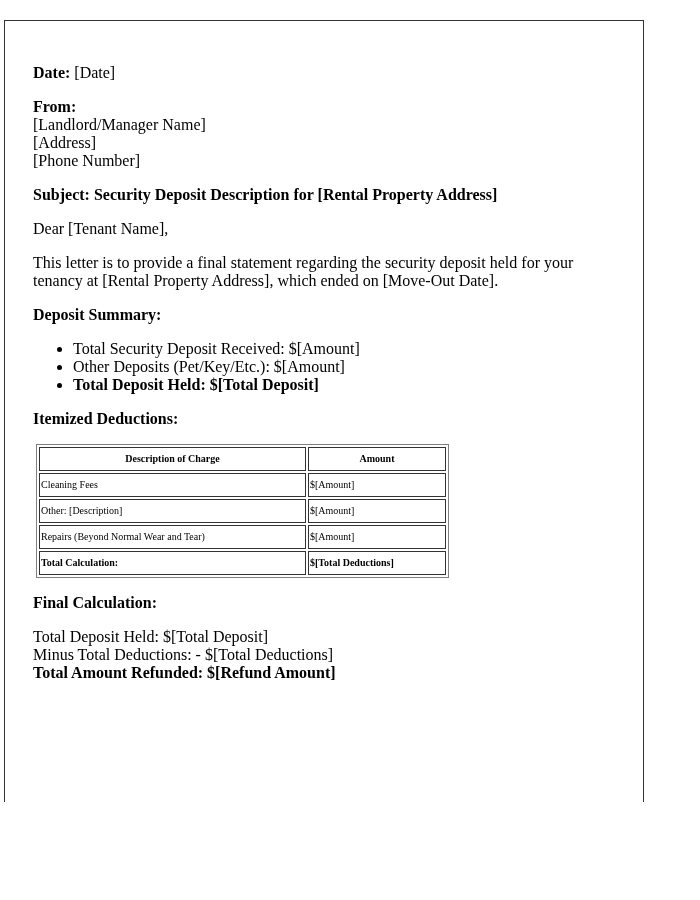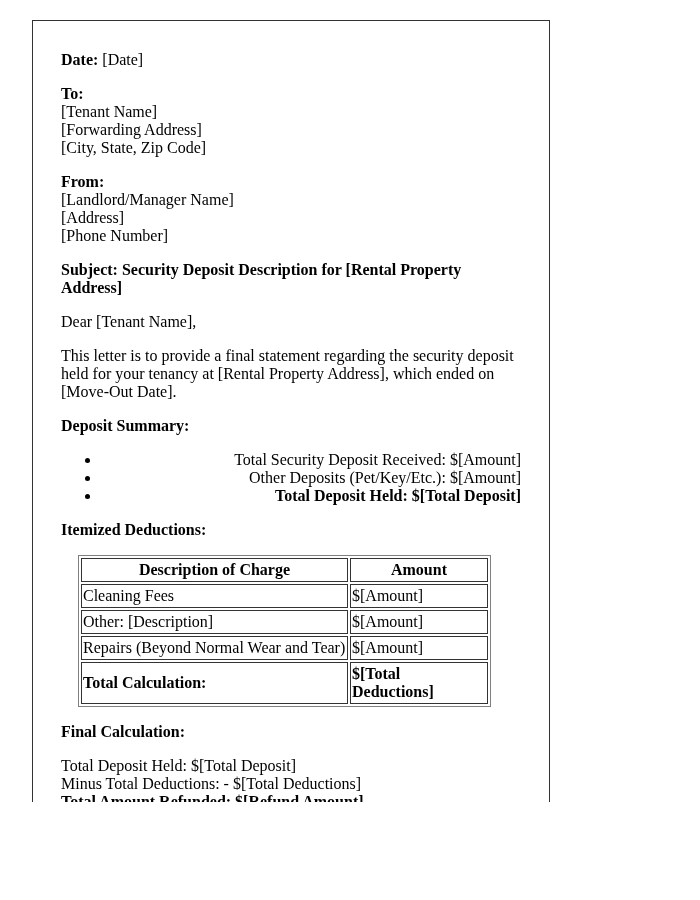--- a/index.html
+++ b/index.html
@@ -11,48 +11,47 @@
       width: 700px;
       height: 900px;
       overflow: hidden;
       position: relative;
       font-family: "Liberation Serif", "DejaVu Serif", serif;
       font-size: 16px;
       color: #000000;
     }
     .page {
       position: absolute;
-      left: 32px;
+      left: 4px;
       top: 20px;
-      width: 518px;
+      width: 640px;
       height: 782px;
       border: 1px solid #333333;
       border-bottom: none;
       box-sizing: border-box;
-      padding: 30px 28px 0 28px;
+      padding: 43px 28px 0 28px;
       overflow: hidden;
     }
     p {
       margin: 0 0 16px 0;
       line-height: 18px;
     }
     .b { font-weight: bold; }
     ul {
       margin: 0 0 16px 0;
       padding-left: 40px;
       line-height: 18px;
-      text-align: right;
     }
     ul li { margin: 0; }
     table.deductions {
       border: 1px solid #808080;
       border-collapse: separate;
       border-spacing: 2px;
-      margin: 0 0 16px 17px;
-      font-size: 16px;
+      margin: 0 0 16px 3px;
+      font-size: 10px;
       line-height: 18px;
     }
     table.deductions th,
     table.deductions td {
       border: 1px solid #333333;
       padding: 2px 1px;
       line-height: 18px;
       text-align: left;
     }
     table.deductions th {
@@ -66,26 +65,20 @@
 </head>
 <body>
 
 <div class="page">
 
   <p>
     <span class="b">Date:</span>
     <span>[Date]</span>
   </p>
 
-  <p>
-    <span class="b">To:</span><br>
-    <span>[Tenant Name]</span><br>
-    <span>[Forwarding Address]</span><br>
-    <span>[City, State, Zip Code]</span>
-  </p>
 
   <p>
     <span class="b">From:</span><br>
     <span>[Landlord/Manager Name]</span><br>
     <span>[Address]</span><br>
     <span>[Phone Number]</span>
   </p>
 
   <p class="b">Subject: Security Deposit Description for [Rental Property Address]</p>
 

